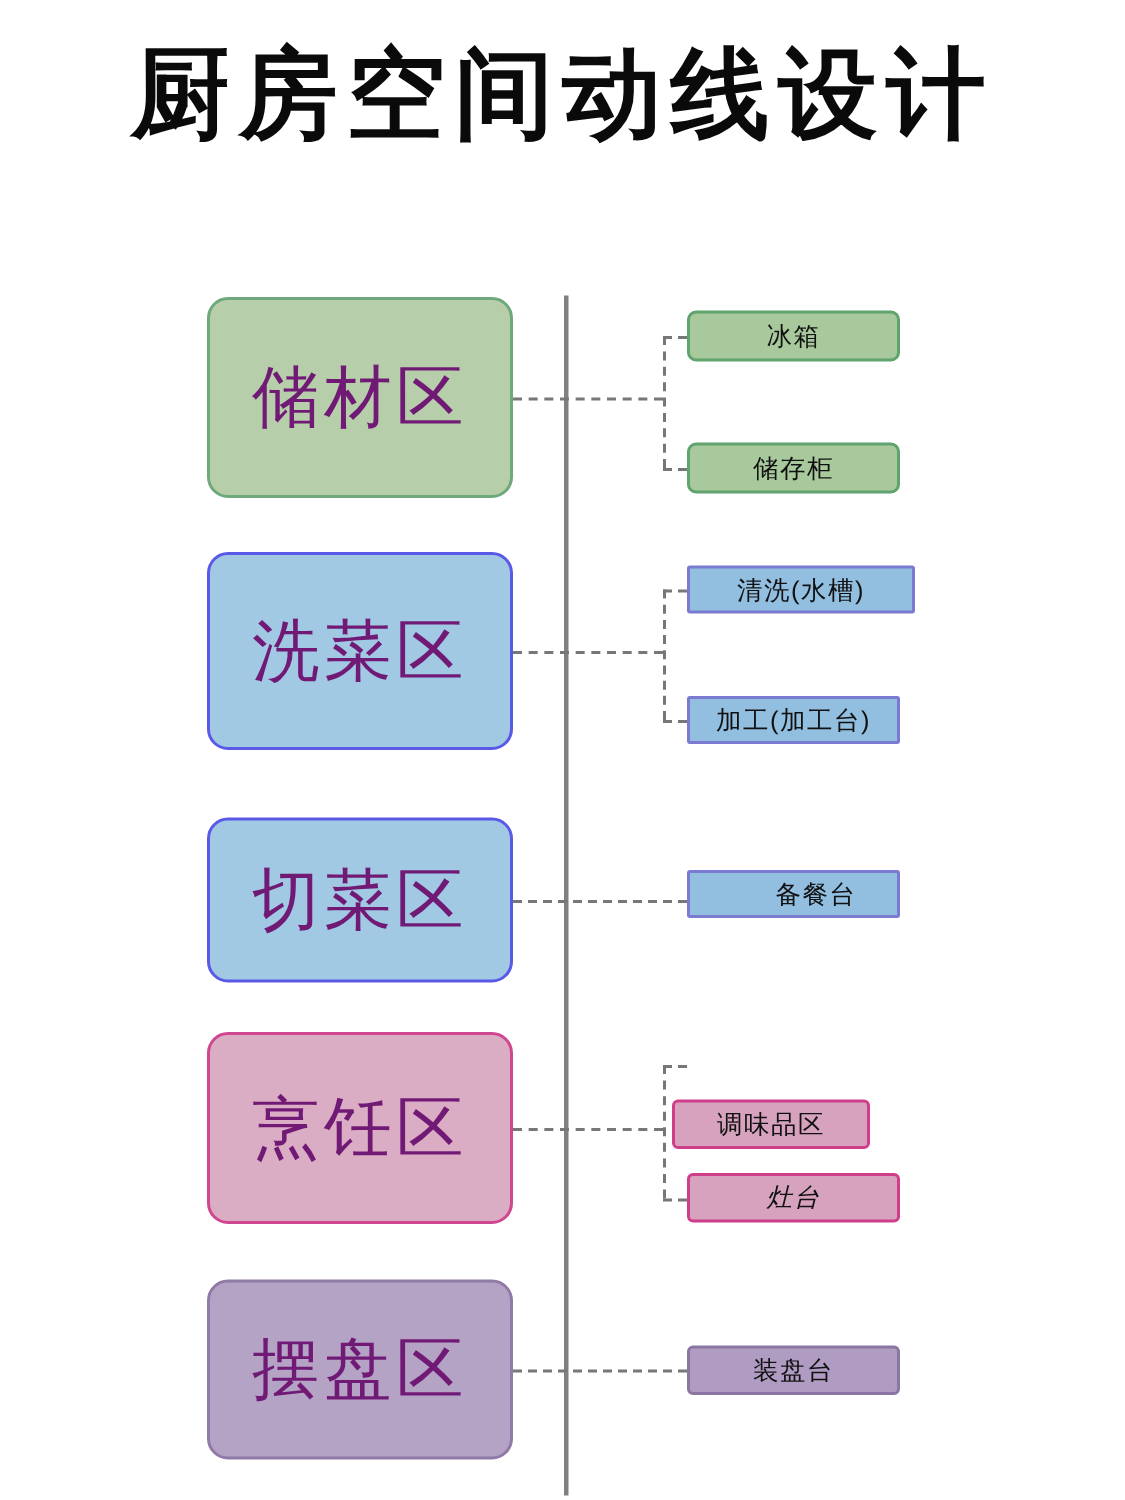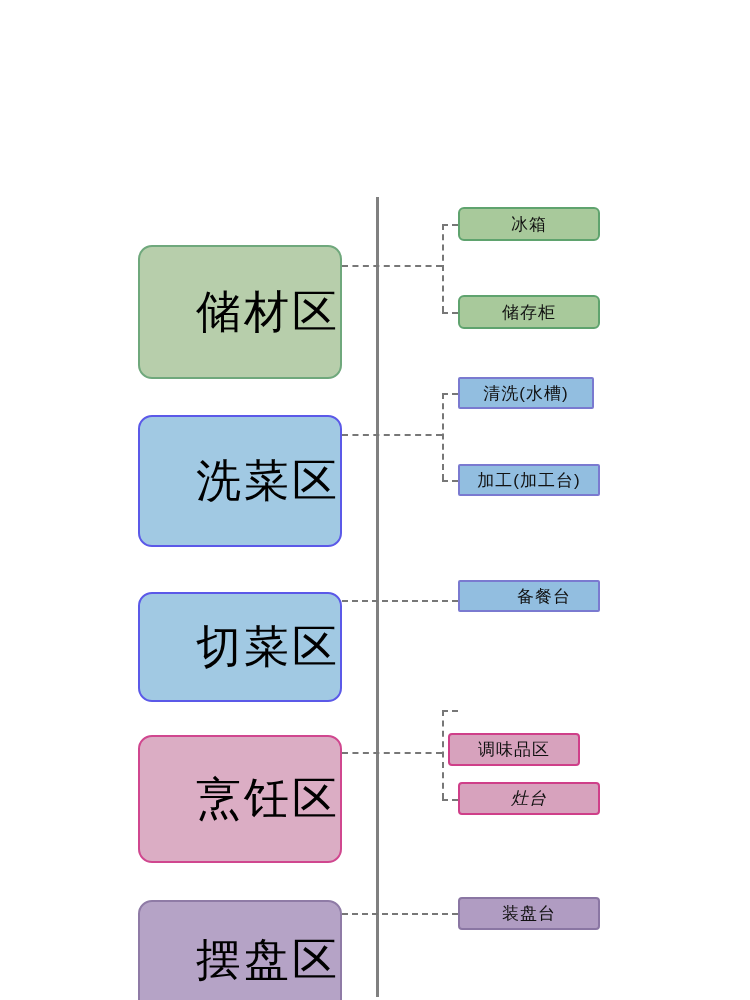--- a/index.html
+++ b/index.html
@@ -56,27 +56,26 @@
   }
 
   .main-box {
     position: absolute;
     left: 138px;
     width: 204px;
     box-sizing: border-box;
     border-radius: 14px;
     display: flex;
     align-items: center;
-    justify-content: flex-end;
+    justify-content: center;
     font-size: 45px;
     letter-spacing: 3px;
-    color: #000000;
+    color: #701a75;
     font-weight: 400;
     white-space: nowrap;
-    margin-top: 47px;
   }
 
   .child-box {
     position: absolute;
     box-sizing: border-box;
     height: 34px;
     display: flex;
     align-items: center;
     justify-content: center;
     font-size: 17px;
@@ -95,20 +94,21 @@
     position: absolute;
     width: 0;
     border-left: 2px dashed #777777;
   }
 </style>
 </head>
 <body>
 
 <div id="canvas">
 
+  <div id="title">厨房空间动线设计</div>
 
   <div id="spine"></div>
 
   <div id="stages-layer">
       <div class="row">
         <div class="main-box" style="left: 138px; top: 198px; width: 204px; height: 134px; background: rgb(183, 206, 171); border: 2px solid rgb(111, 168, 124);">
           <span>储材区</span>
         </div>
         <div class="h-dash" style="left: 342px; top: 265px; width: 100px; border-top-color: rgb(119, 119, 119);"></div>
         <div class="v-dash" style="left: 442px; top: 224px; height: 88px; border-left-color: rgb(119, 119, 119);"></div>
@@ -122,21 +122,21 @@
         </div>
       </div>
       <div class="row">
         <div class="main-box" style="left: 138px; top: 368px; width: 204px; height: 132px; background: rgb(161, 201, 227); border: 2px solid rgb(91, 89, 232);">
           <span>洗菜区</span>
         </div>
         <div class="h-dash" style="left: 342px; top: 434px; width: 100px; border-top-color: rgb(119, 119, 119);"></div>
         <div class="v-dash" style="left: 442px; top: 393px; height: 87px; border-left-color: rgb(119, 119, 119);"></div>
         <div class="h-dash" style="left: 442px; top: 393px; width: 16px; border-top-color: rgb(119, 119, 119);"></div>
         <div class="h-dash" style="left: 442px; top: 480px; width: 16px; border-top-color: rgb(119, 119, 119);"></div>
-        <div class="child-box" style="left: 458px; top: 377px; width: 136px; height: 32px; background: rgb(146, 190, 224); border: 2px solid rgb(122, 122, 208); border-radius: 2px;">
+        <div class="child-box" style="left: 458px; top: 377px; width: 152px; height: 32px; background: rgb(146, 190, 224); border: 2px solid rgb(122, 122, 208); border-radius: 2px;">
           <span>清洗(水槽)</span>
         </div>
         <div class="child-box" style="left: 458px; top: 464px; width: 142px; height: 32px; background: rgb(146, 190, 224); border: 2px solid rgb(122, 122, 208); border-radius: 2px;">
           <span>加工(加工台)</span>
         </div>
       </div>
       <div class="row">
         <div class="main-box" style="left: 138px; top: 545px; width: 204px; height: 110px; background: rgb(161, 201, 227); border: 2px solid rgb(91, 89, 232);">
           <span>切菜区</span>
         </div>

